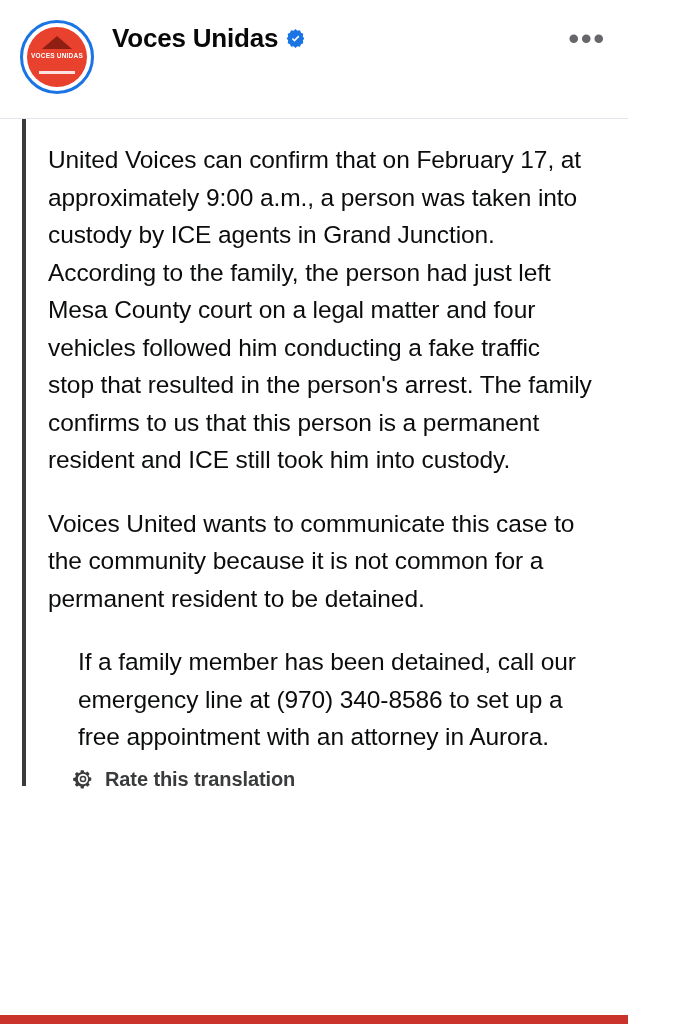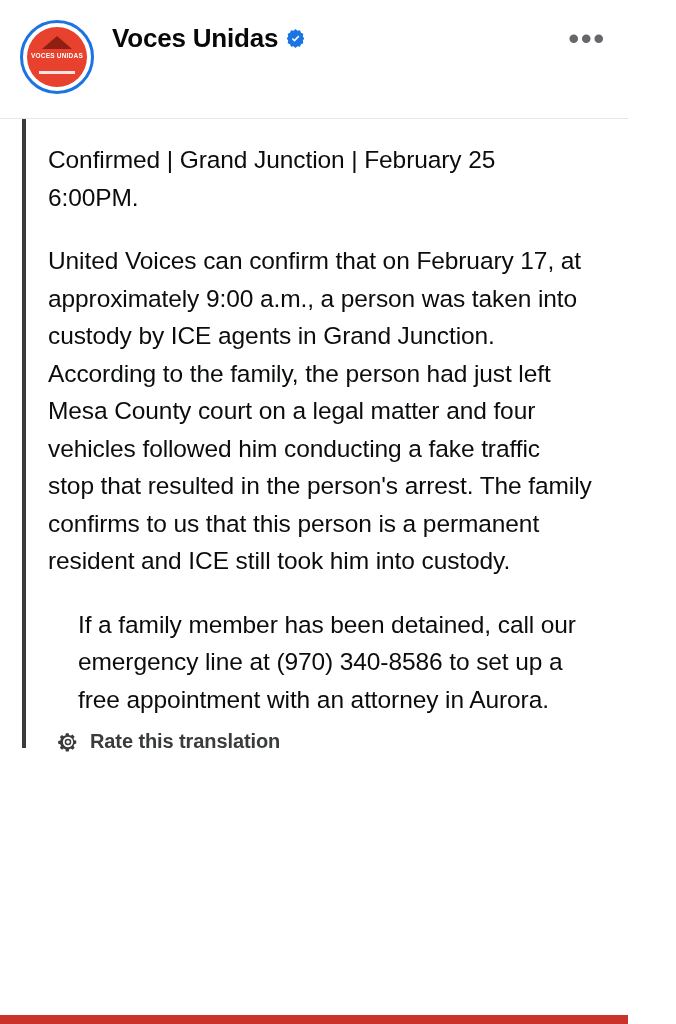--- a/index.html
+++ b/index.html
@@ -163,21 +163,21 @@
     color: #0b0c0d;
     margin: 0 0 26px 0;
     letter-spacing: -0.1px;
   }
   .para:last-of-type { margin-bottom: 8px; margin-left: 30px; }
 
   .rate-row {
     display: flex;
     align-items: center;
     gap: 11px;
-    padding: 4px 0 0 57px;
+    padding: 4px 0 0 72px;
     box-sizing: border-box;
   }
   .gear {
     width: 22px;
     height: 22px;
     display: block;
   }
   .rate-label {
     font-size: 20px;
     font-weight: bold;
@@ -230,22 +230,22 @@
     </div>
 
     <div class="menu-dots">•••</div>
   </div>
 
   <div class="divider"></div>
 
   <div class="post-body">
     <div class="quote-bar"></div>
 
-    <p class="para">Confirmed | Grand Junction | February 25 6:00PM.</p>
     <p class="para">United Voices can confirm that on February 17, at approximately 9:00 a.m., a person was taken into custody by ICE agents in Grand Junction. According to the family, the person had just left Mesa County court on a legal matter and four vehicles followed him conducting a fake traffic stop that resulted in the person's arrest. The family confirms to us that this person is a permanent resident and ICE still took him into custody.</p>
+    <p class="para">Voices United wants to communicate this case to the community because it is not common for a permanent resident to be detained.</p>
     <p class="para">If a family member has been detained, call our emergency line at (970) 340-8586 to set up a free appointment with an attorney in Aurora.</p>
   </div>
 
   <div class="rate-row">
     <span class="gear">
       <svg viewBox="0 0 24 24" width="22" height="22" aria-hidden="true">
         <path fill="#3a3b3c" d="M12 8.4a3.6 3.6 0 1 0 0 7.2 3.6 3.6 0 0 0 0-7.2zm0 5.6a2 2 0 1 1 0-4 2 2 0 0 1 0 4z"></path>
         <path fill="#3a3b3c" d="M21 13.6v-3.2l-2.3-.4a7 7 0 0 0-.8-1.9l1.3-1.9-2.3-2.3-1.9 1.3a7 7 0 0 0-1.9-.8L12.8 2.5H9.6L9.2 4.8a7 7 0 0 0-1.9.8L5.4 4.3 3.1 6.6l1.3 1.9a7 7 0 0 0-.8 1.9L1.3 10.8v3.2l2.3.4a7 7 0 0 0 .8 1.9l-1.3 1.9 2.3 2.3 1.9-1.3a7 7 0 0 0 1.9.8l.4 2.3h3.2l.4-2.3a7 7 0 0 0 1.9-.8l1.9 1.3 2.3-2.3-1.3-1.9a7 7 0 0 0 .8-1.9zM12 17.6a5.6 5.6 0 1 1 0-11.2 5.6 5.6 0 0 1 0 11.2z"></path>
       </svg>
     </span>

